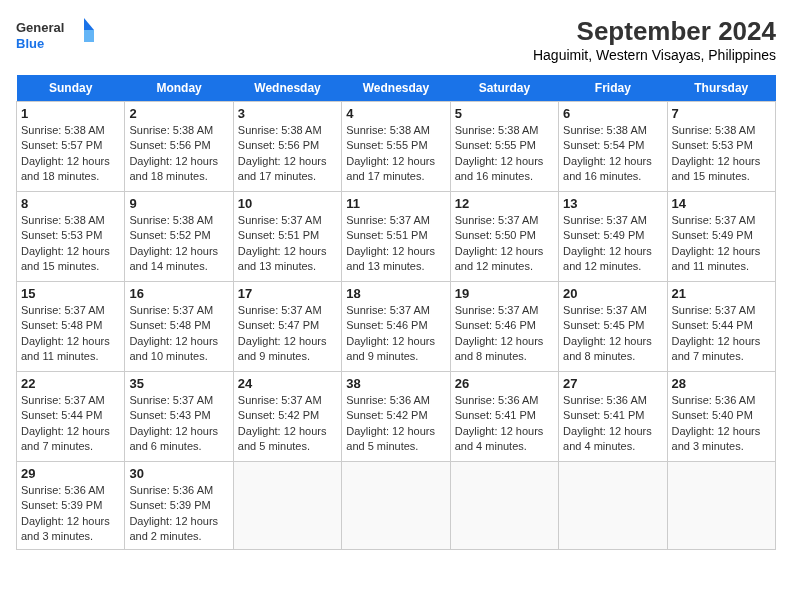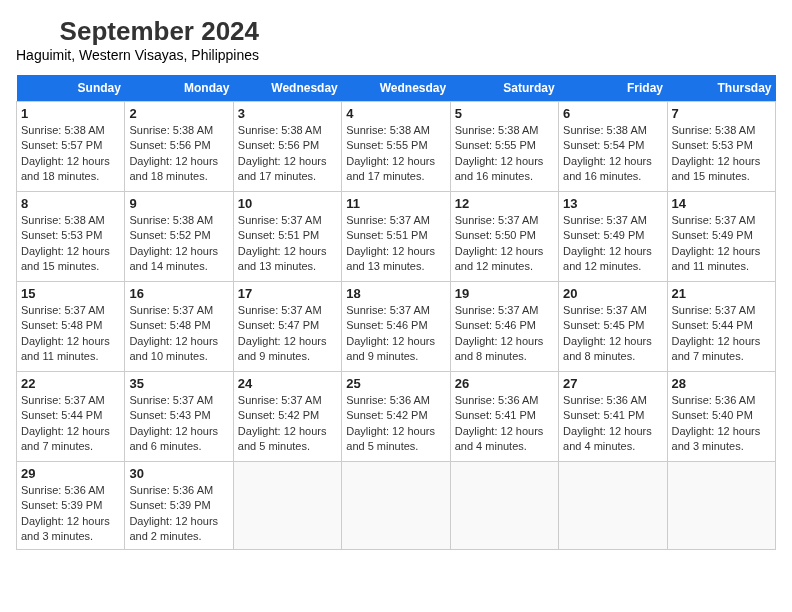--- a/index.html
+++ b/index.html
@@ -35,21 +35,21 @@
     }
     table {
       width: 100%;
       border-collapse: collapse;
       font-size: 10px;
     }
     th {
       background: #1a73e8;
       color: white;
       padding: 6px 4px;
-      text-align: right;
+      text-align: center;
       font-size: 12px;
       font-weight: bold;
     }
     td {
       border: 1px solid #ccc;
       vertical-align: top;
       padding: 4px;
       width: 14.28%;
       min-height: 80px;
       height: 90px;
@@ -70,20 +70,28 @@
       line-height: 1.4;
     }
     tr:last-child td {
       height: 70px;
     }
   </style>
 </head>
 <body>
 
 <div class="header-area">
+  <div class="logo">
+<svg width="80" height="40" viewBox="0 0 80 40" xmlns="http://www.w3.org/2000/svg">
+  <text x="0" y="16" font-family="Arial" font-size="13" font-weight="bold" fill="#333">General</text>
+  <text x="0" y="32" font-family="Arial" font-size="13" font-weight="bold" fill="#1a73e8">Blue</text>
+  <polygon points="68,2 78,14 68,14" fill="#1a73e8"></polygon>
+  <polygon points="68,14 78,14 78,26 68,26" fill="#64b5f6"></polygon>
+</svg>
+    </div>
   <div class="title-area">
     <div class="month-title">September 2024</div>
     <div class="location">Haguimit, Western Visayas, Philippines</div>
   </div>
 </div>
 
 <table>
   <thead>
     <tr>
       <th>Sunday</th>
@@ -265,21 +273,21 @@
 and 6 minutes.</div>
         </td>
         <td>
           <span class="day-num">24</span>
           <div class="day-info" style="white-space: pre-line;">Sunrise: 5:37 AM
 Sunset: 5:42 PM
 Daylight: 12 hours
 and 5 minutes.</div>
         </td>
         <td>
-          <span class="day-num">25</span>
+          <span class="day-num">38</span>
           <div class="day-info" style="white-space: pre-line;">Sunrise: 5:36 AM
 Sunset: 5:42 PM
 Daylight: 12 hours
 and 5 minutes.</div>
         </td>
         <td>
           <span class="day-num">26</span>
           <div class="day-info" style="white-space: pre-line;">Sunrise: 5:36 AM
 Sunset: 5:41 PM
 Daylight: 12 hours

